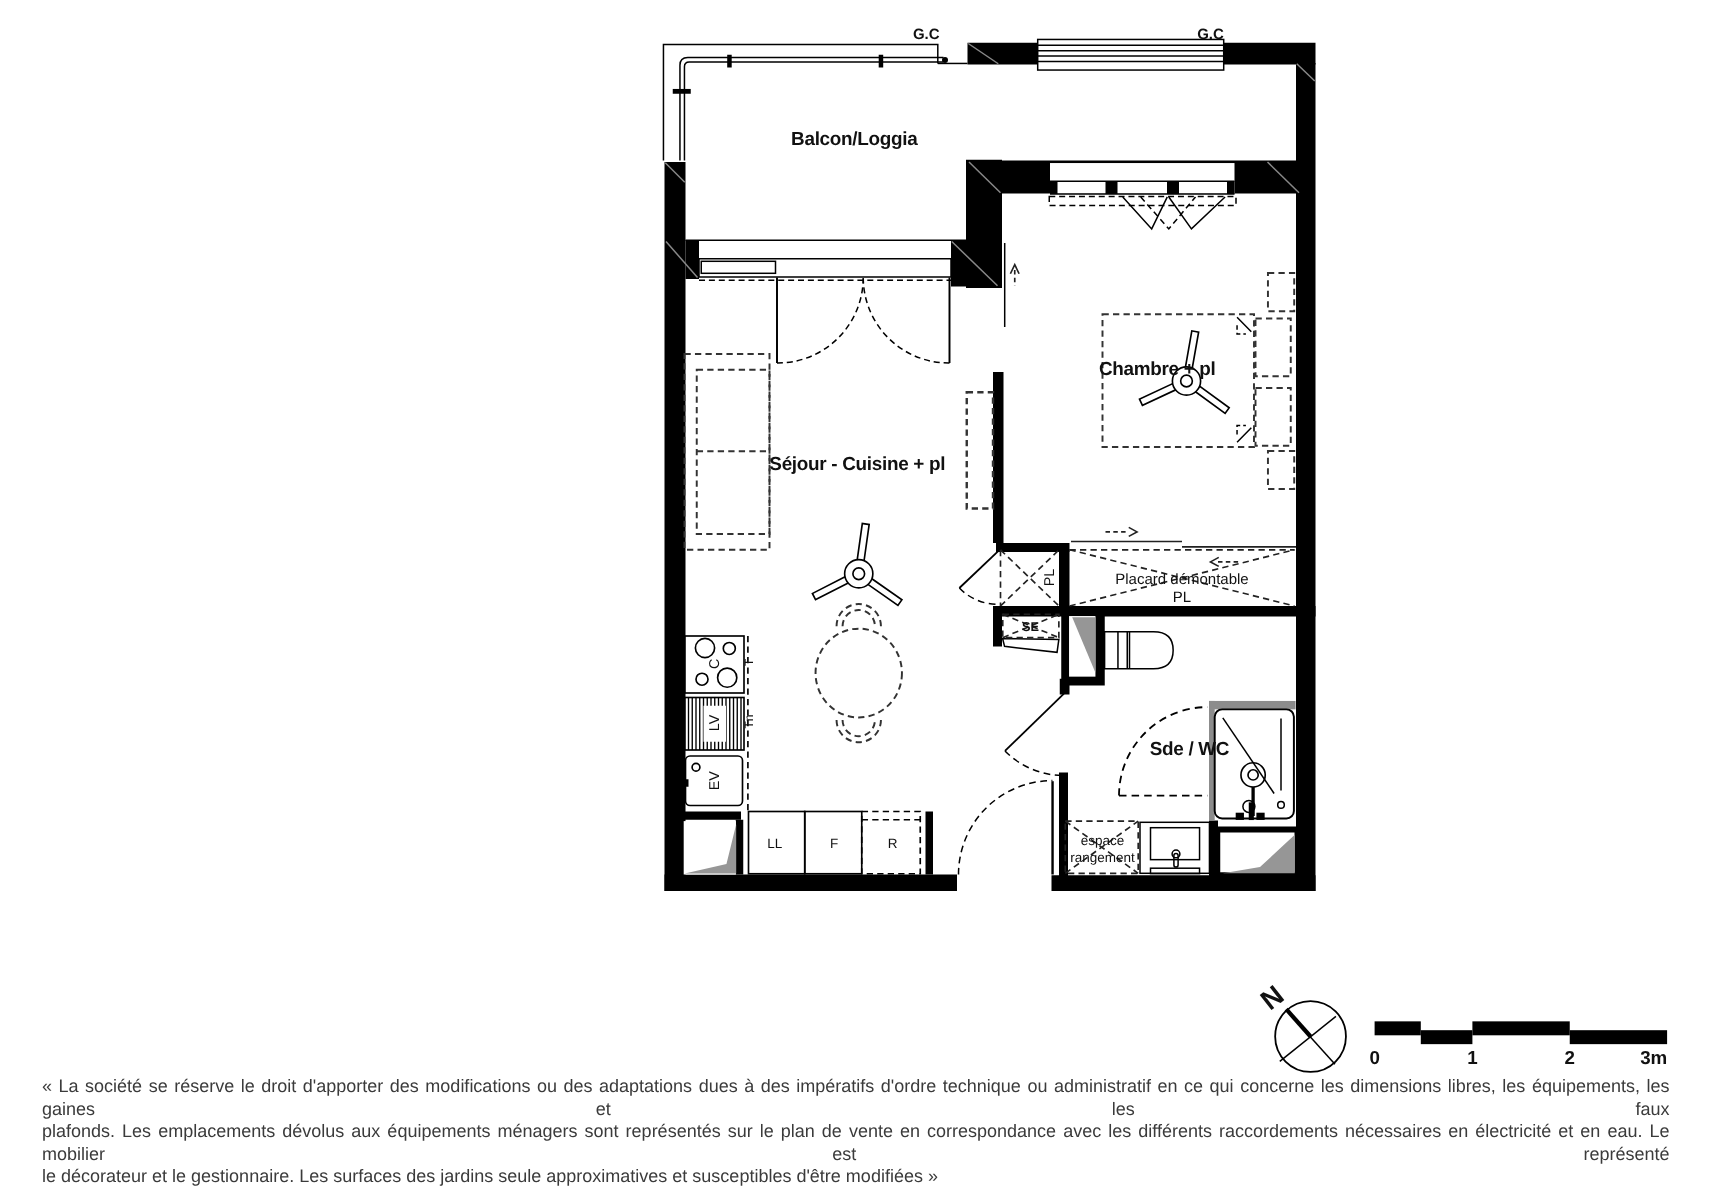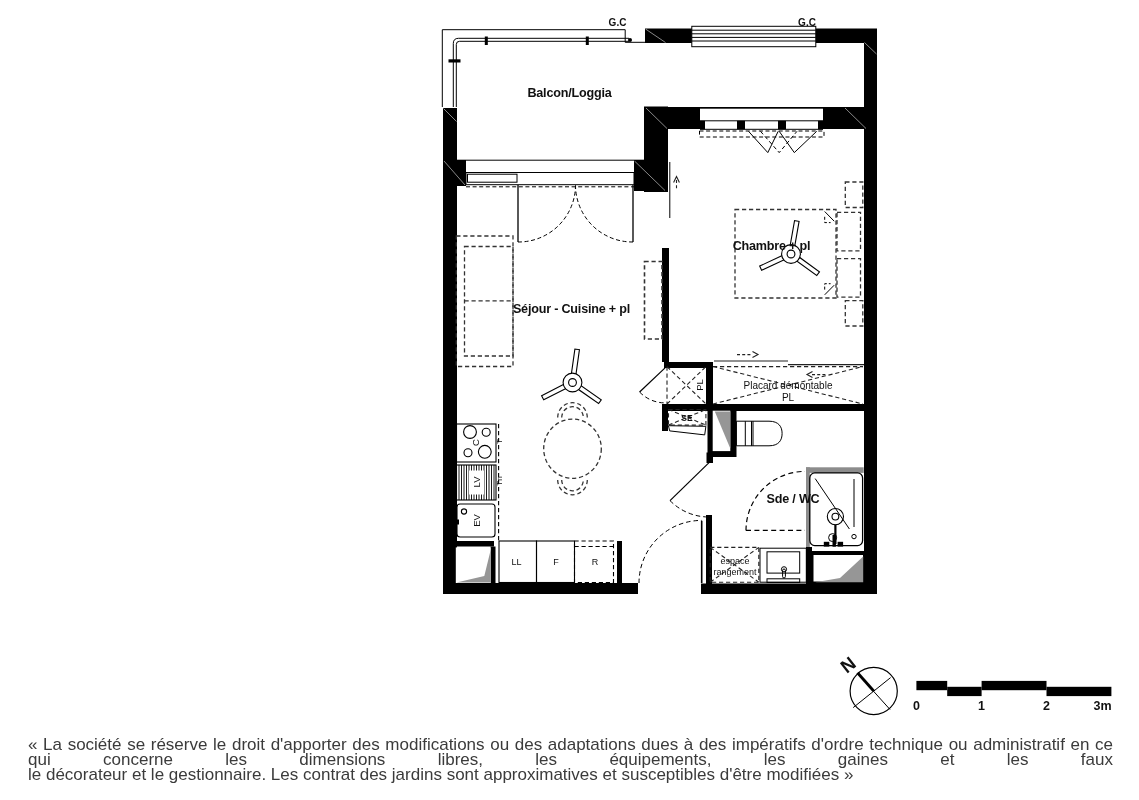--- a/index.html
+++ b/index.html
@@ -1,18 +1,18 @@
 <!DOCTYPE html>
 <html><head><meta charset="utf-8">
 <style>
 html,body{margin:0;padding:0;background:#fff;width:1139px;height:800px;overflow:hidden}
 body{font-family:"Liberation Sans",sans-serif}
 #page{position:relative;width:1139px;height:800px}
 #plan{position:absolute;left:0;top:0}
-#legal{position:absolute;left:28px;top:737px;width:1085px;font-size:17px;line-height:15.1px;color:#3b3b3b}
+#legal{position:absolute;left:28px;top:717px;width:1085px;font-size:12px;line-height:15.1px;color:#3b3b3b}
 .j{text-align:justify;text-align-last:justify}
 svg{font-family:"Liberation Sans",sans-serif}
 svg text{fill:#111}
 </style></head>
 <body>
 <div id="page">
 <svg id="plan" width="1139" height="800" viewBox="0 0 1139 800">
 <g fill="#000">
 <rect x="443" y="108" width="14" height="486"></rect>
 <rect x="443" y="583" width="195" height="11"></rect>
@@ -260,14 +260,15 @@
 </g>
 <g font-size="12.5" font-weight="bold" text-anchor="middle" fill="#111">
 <text x="916.4" y="709.5">0</text>
 <text x="981.6" y="709.5">1</text>
 <text x="1046.5" y="709.5">2</text>
 <text x="1102.5" y="709.5">3m</text>
 </g>
 </svg>
 <div id="legal">
 <div class="j">« La société se réserve le droit d'apporter des modifications ou des adaptations dues à des impératifs d'ordre technique ou administratif en ce qui concerne les dimensions libres, les équipements, les gaines et les faux</div>
-<div>le décorateur et le gestionnaire. Les contrat des jardins sont approximatives et susceptibles d'être modifiées »</div>
+<div class="j">plafonds. Les emplacements dévolus aux équipements ménagers sont représentés sur le plan de vente en correspondance avec les différents raccordements nécessaires en électricité et en eau. Le mobilier est représenté</div>
+<div>le décorateur et le gestionnaire. Les surfaces des jardins seule approximatives et susceptibles d'être modifiées »</div>
 </div>
 </div>
 </body></html>

